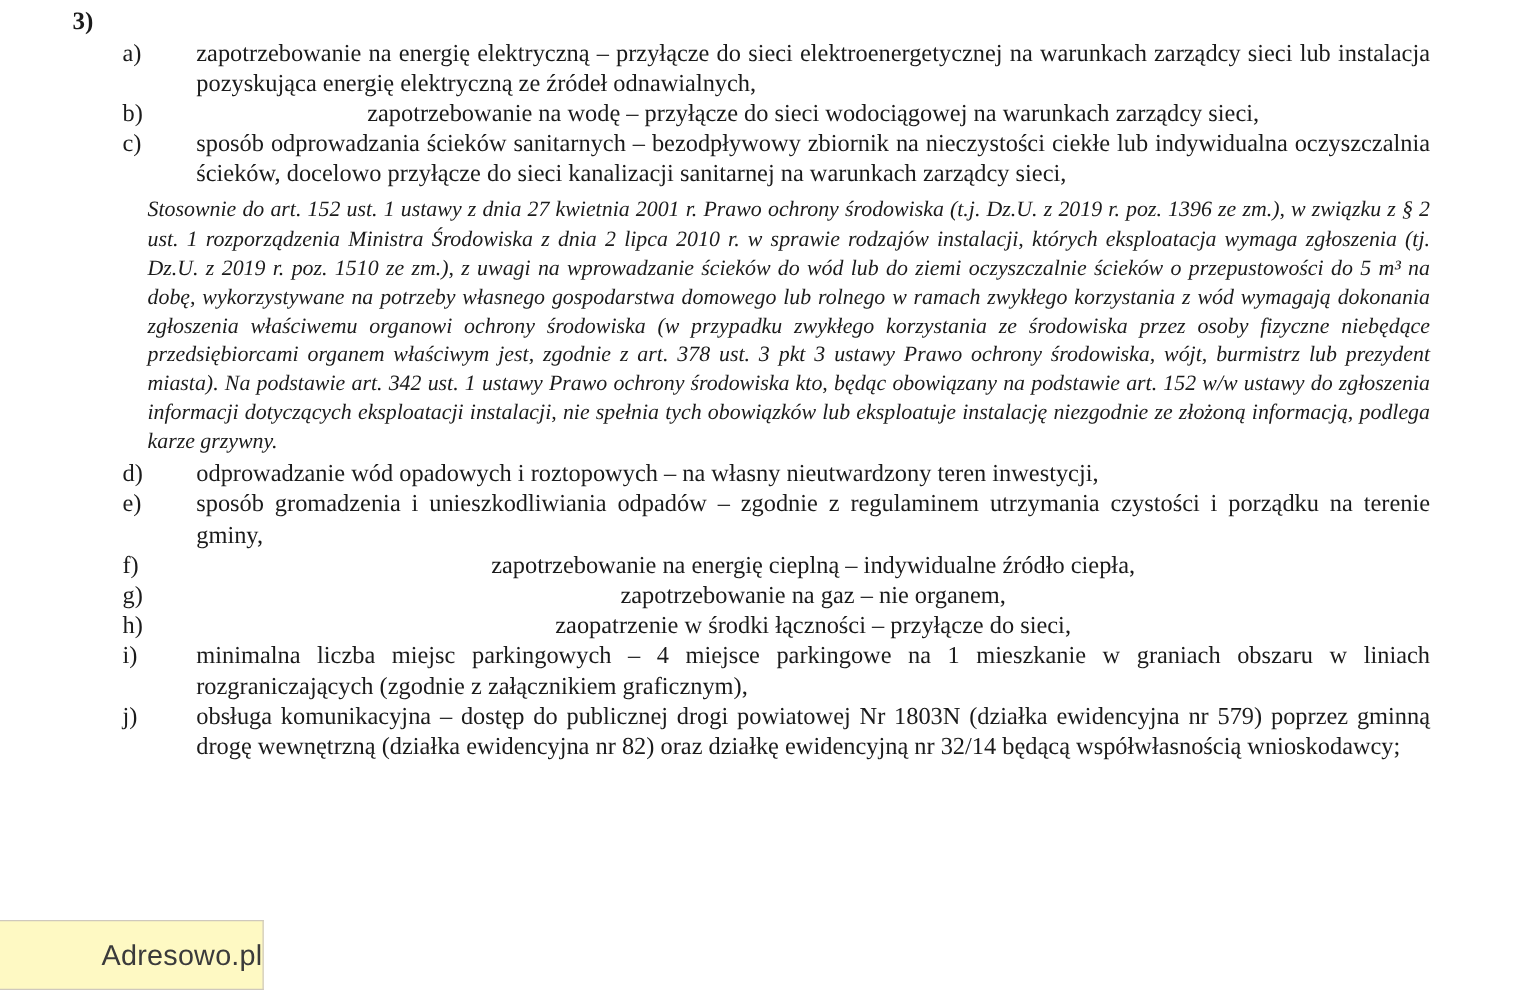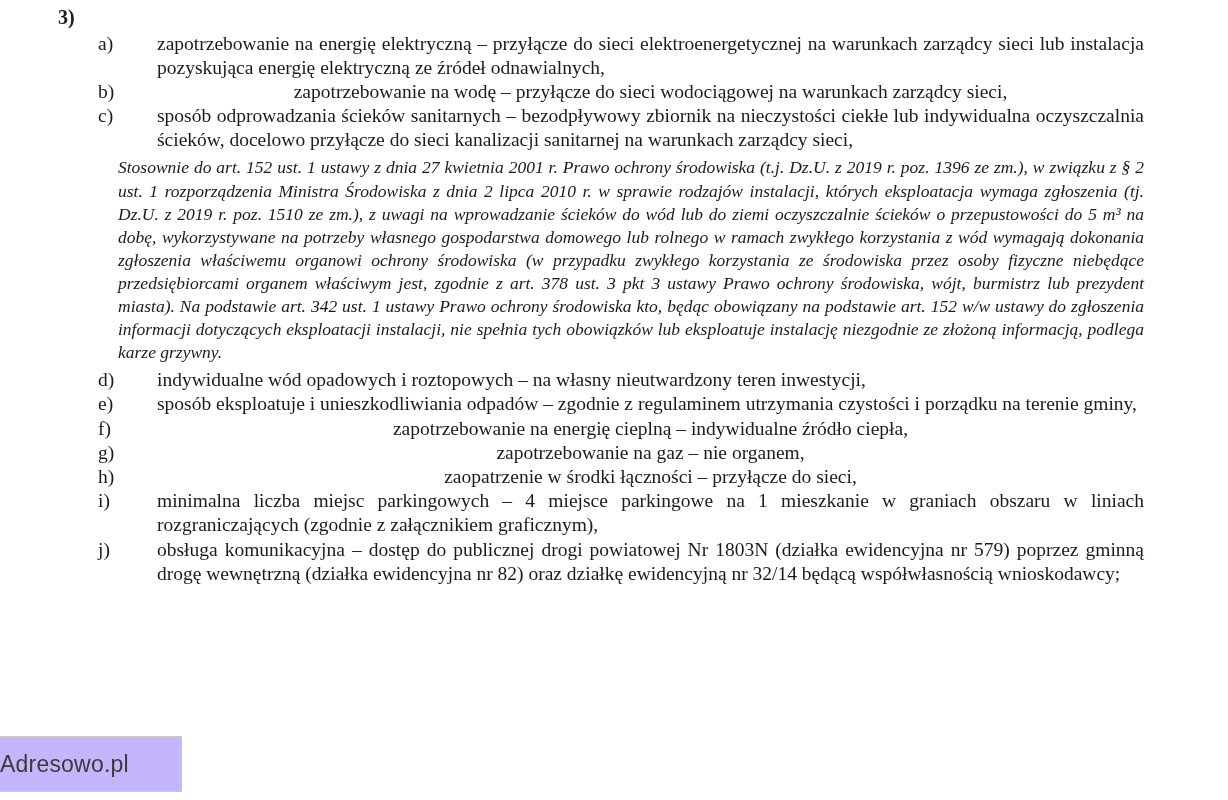--- a/index.html
+++ b/index.html
@@ -92,28 +92,28 @@
     text-align: justify;
     text-justify: inter-word;
     padding-right: 26px;
   }
 
   
   .watermark {
     position: absolute;
     left: 0;
     bottom: 8px;
-    width: 182px;
+    width: 211px;
     height: 56px;
-    background: #c4b5fd;
+    background: #fef9c3;
     border: 1px solid #cfc9bd;
     border-left: none;
     display: flex;
     align-items: center;
-    justify-content: flex-start;
+    justify-content: flex-end;
     box-sizing: border-box;
   }
   .watermark-text {
     font-family: "Liberation Sans", sans-serif;
     font-size: 23px;
     color: #3b3b3b;
     letter-spacing: 0.2px;
   }
 
   
@@ -150,26 +150,26 @@
     <span class="item-text">sposób odprowadzania ścieków sanitarnych – bezodpływowy zbiornik na nieczystości ciekłe lub indywidualna oczyszczalnia ścieków, docelowo przyłącze do sieci kanalizacji sanitarnej na warunkach zarządcy sieci,</span>
   </div>
 
   <div class="note-row">
     <span class="note-spacer"></span>
     <span class="note-text">Stosownie do art. 152 ust. 1 ustawy z dnia 27 kwietnia 2001 r. Prawo ochrony środowiska (t.j. Dz.U. z 2019 r. poz. 1396 ze zm.), w związku z § 2 ust. 1 rozporządzenia Ministra Środowiska z dnia 2 lipca 2010 r.  w sprawie rodzajów instalacji, których eksploatacja wymaga zgłoszenia (tj. Dz.U. z 2019 r. poz. 1510 ze zm.), z uwagi na wprowadzanie ścieków do wód lub do ziemi oczyszczalnie ścieków o przepustowości do 5 m³ na dobę, wykorzystywane na potrzeby własnego gospodarstwa domowego lub rolnego w ramach zwykłego korzystania z wód wymagają dokonania zgłoszenia właściwemu organowi ochrony środowiska (w przypadku zwykłego korzystania ze środowiska przez osoby fizyczne niebędące przedsiębiorcami organem właściwym jest, zgodnie z art. 378 ust. 3 pkt 3 ustawy Prawo ochrony środowiska, wójt, burmistrz lub prezydent miasta). Na podstawie art. 342 ust. 1 ustawy Prawo ochrony środowiska kto, będąc obowiązany na podstawie art. 152 w/w ustawy do zgłoszenia informacji dotyczących eksploatacji instalacji, nie spełnia tych obowiązków lub eksploatuje instalację niezgodnie ze złożoną informacją, podlega karze grzywny.</span>
   </div>
 
   <div class="item-row">
     <span class="item-marker">d)</span>
-    <span class="item-text">indywidualne wód opadowych i roztopowych – na własny nieutwardzony teren inwestycji,</span>
+    <span class="item-text">odprowadzanie wód opadowych i roztopowych – na własny nieutwardzony teren inwestycji,</span>
   </div>
 
   <div class="item-row">
     <span class="item-marker">e)</span>
-    <span class="item-text">sposób eksploatuje i unieszkodliwiania odpadów – zgodnie z regulaminem utrzymania czystości i porządku na terenie gminy,</span>
+    <span class="item-text">sposób gromadzenia i unieszkodliwiania odpadów – zgodnie z regulaminem utrzymania czystości i porządku na terenie gminy,</span>
   </div>
 
   <div class="item-row">
     <span class="item-marker">f)</span>
     <span class="item-text nojust">zapotrzebowanie na energię cieplną – indywidualne źródło ciepła,</span>
   </div>
 
   <div class="item-row">
     <span class="item-marker">g)</span>
     <span class="item-text nojust">zapotrzebowanie na gaz – nie organem,</span>

